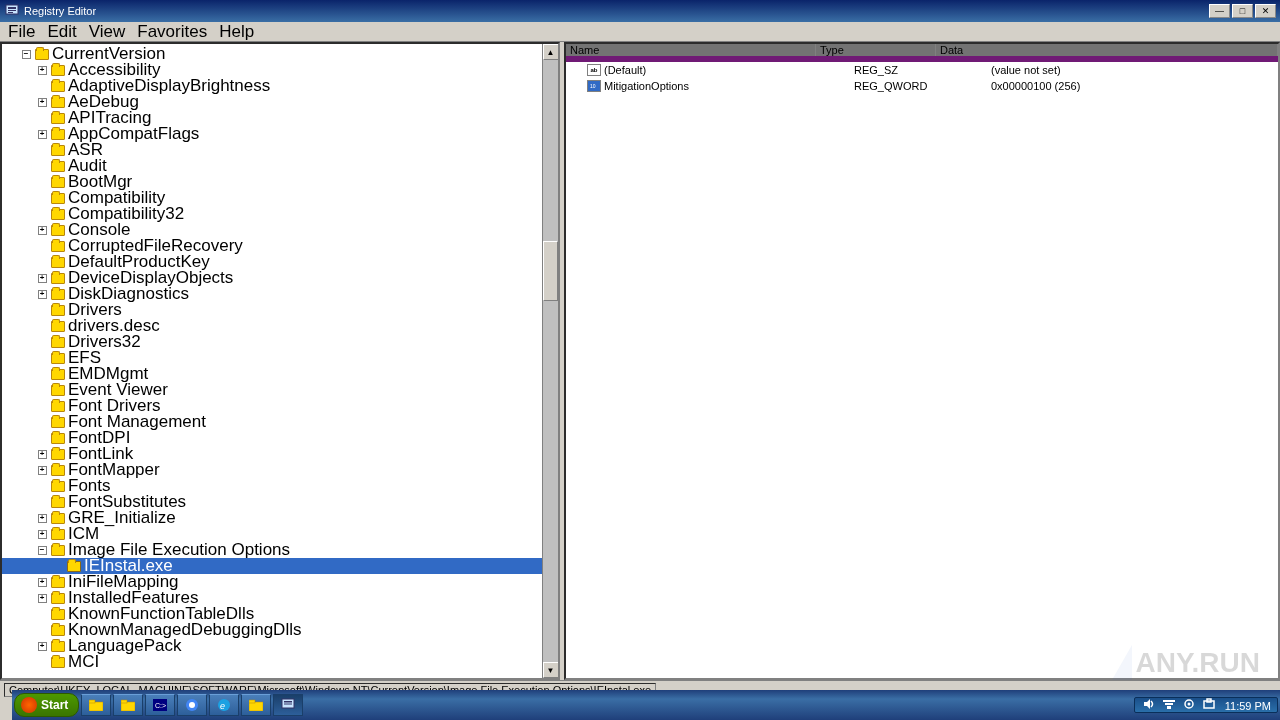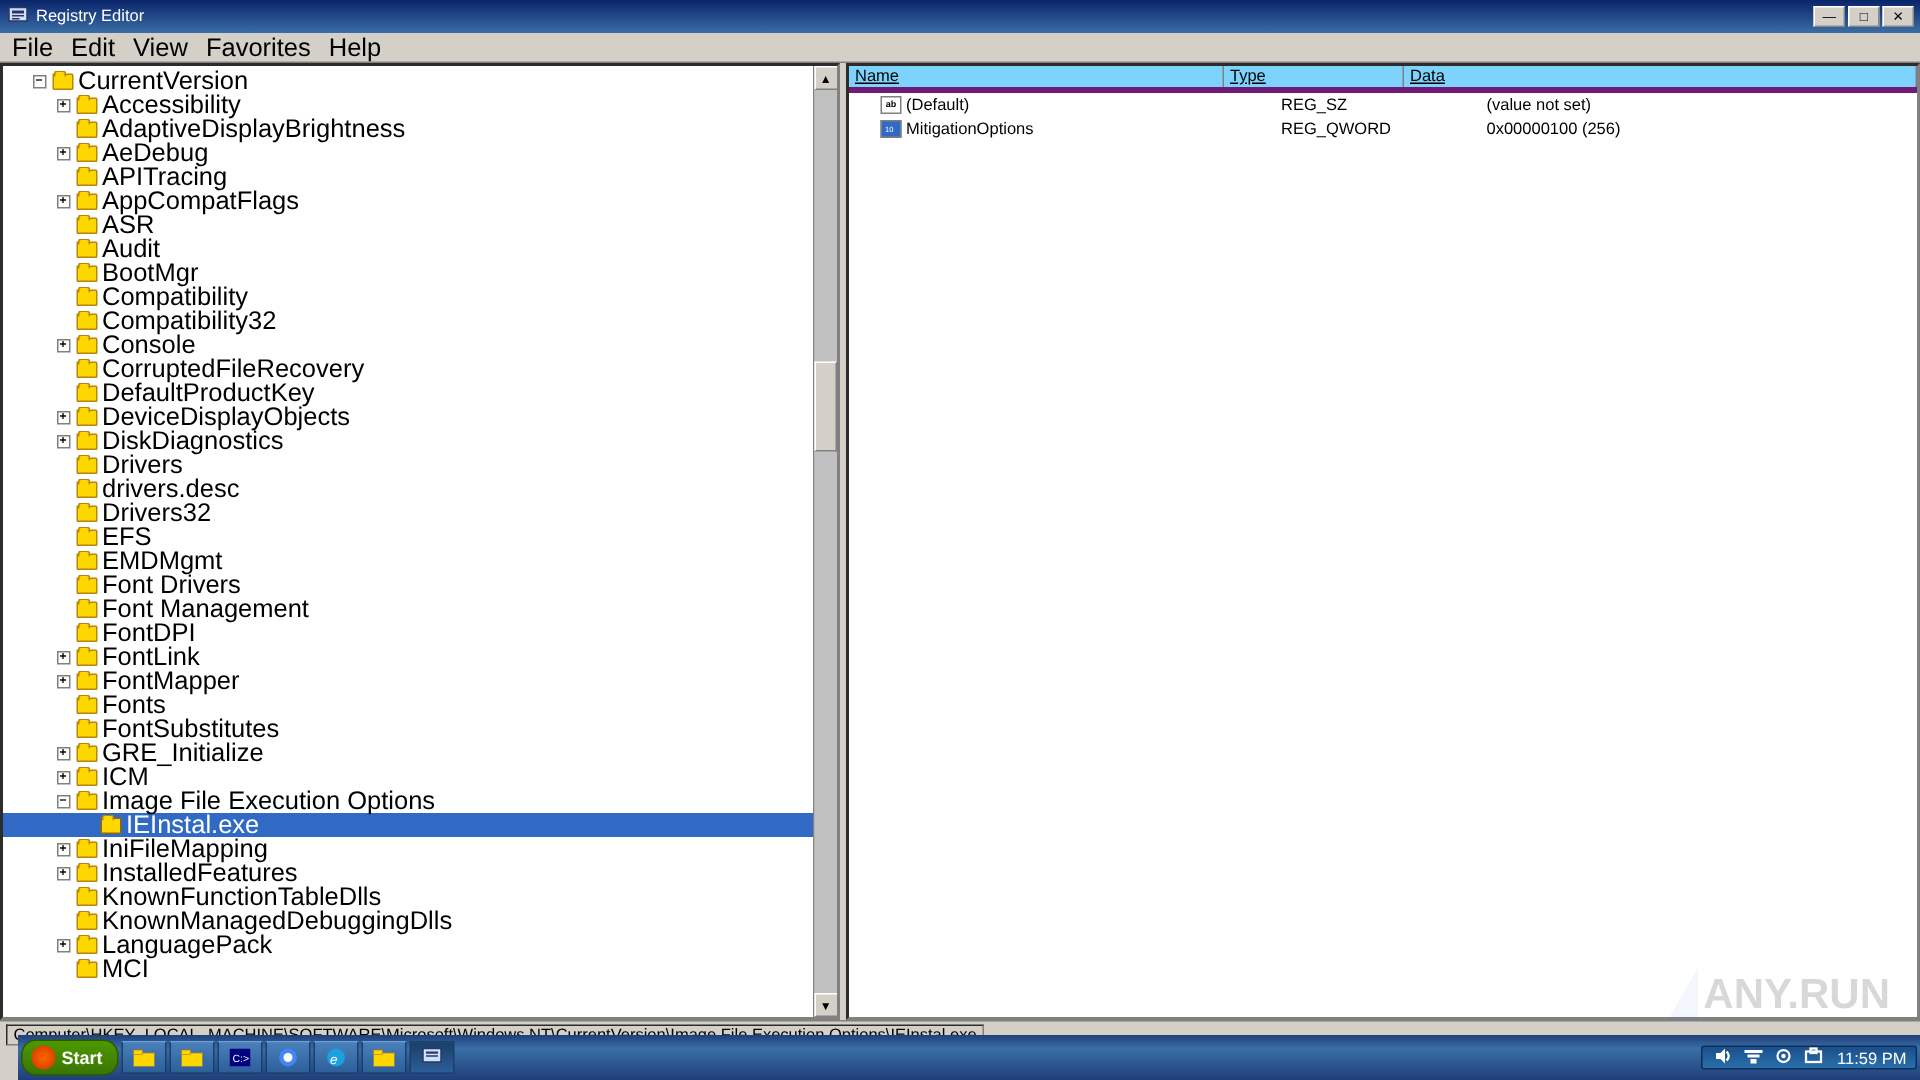--- a/index.html
+++ b/index.html
@@ -216,24 +216,23 @@
       flex: 1;
       background: white;
       border: 2px inset #808080;
       overflow: hidden;
       margin-left: 4px;
       display: flex;
       flex-direction: column;
     }
     .values-header {
       display: flex;
-      background: #7dd3fc;
-      border-bottom: 4px solid #701a75;
+      background: #737373;
+      border-bottom: 6px solid #701a75;
       height: 18px;
-      text-decoration: underline;
     }
     .col-header {
       padding: 1px 4px;
       font-size: 11px;
       border-right: 1px solid #808080;
       cursor: pointer;
       display: flex;
       align-items: center;
     }
     .col-name { width: 250px; }
@@ -651,20 +650,29 @@
             </div>
             <span class="tree-label">EMDMgmt</span>
           </div>
           <div class="tree-item">
             <div class="tree-indent"></div>
             <div class="tree-indent"></div>
             <div class="tree-indent"></div>
             <div class="tree-folder-icon">
               <div class="folder-img"></div>
             </div>
+            <span class="tree-label">Event Viewer</span>
+          </div>
+          <div class="tree-item">
+            <div class="tree-indent"></div>
+            <div class="tree-indent"></div>
+            <div class="tree-indent"></div>
+            <div class="tree-folder-icon">
+              <div class="folder-img"></div>
+            </div>
             <span class="tree-label">Font Drivers</span>
           </div>
           <div class="tree-item">
             <div class="tree-indent"></div>
             <div class="tree-indent"></div>
             <div class="tree-indent"></div>
             <div class="tree-folder-icon">
               <div class="folder-img"></div>
             </div>
             <span class="tree-label">Font Management</span>

